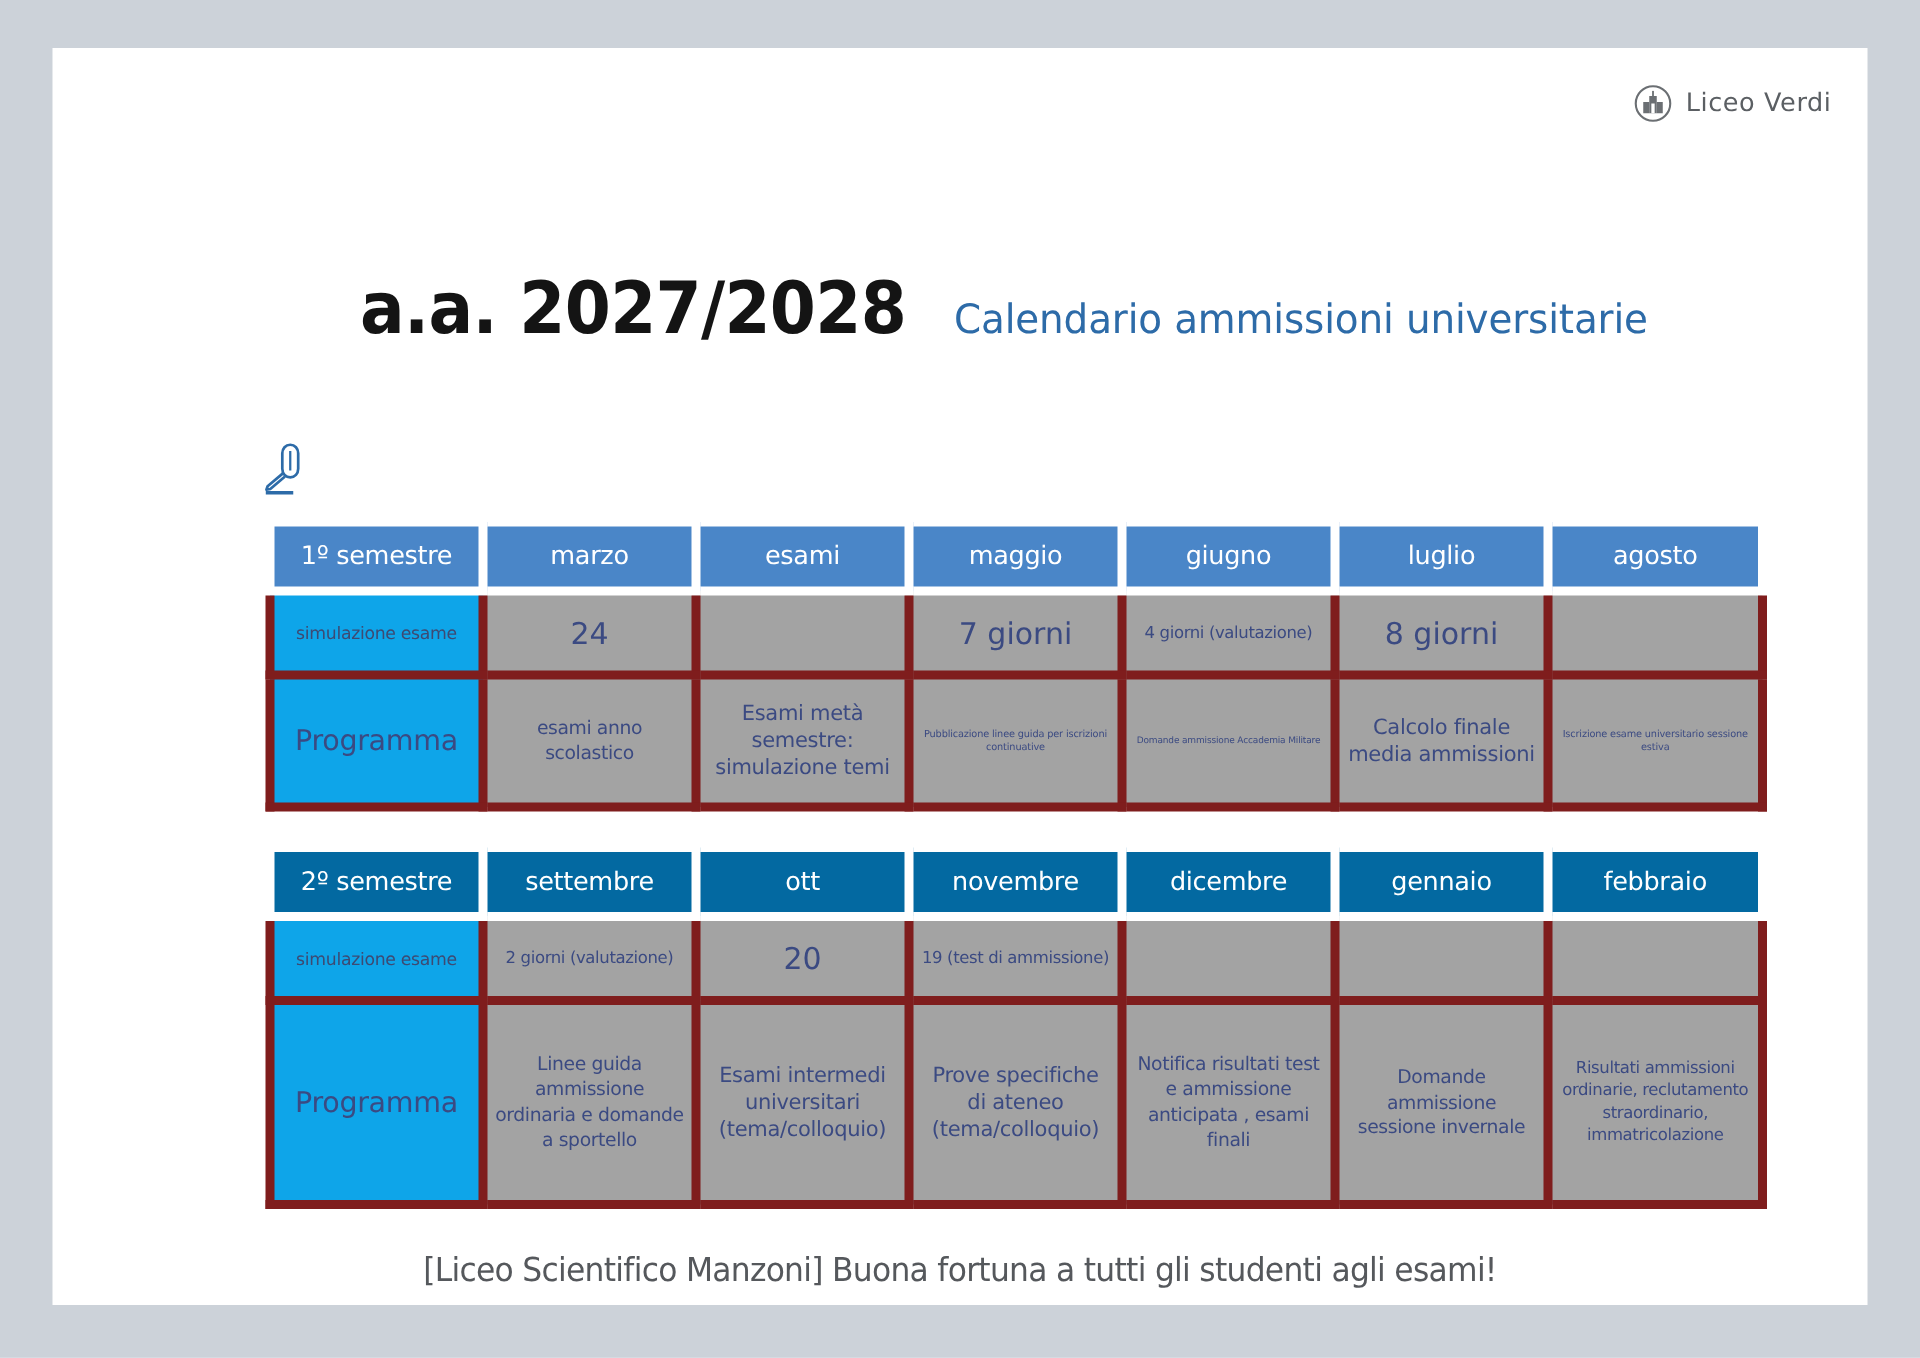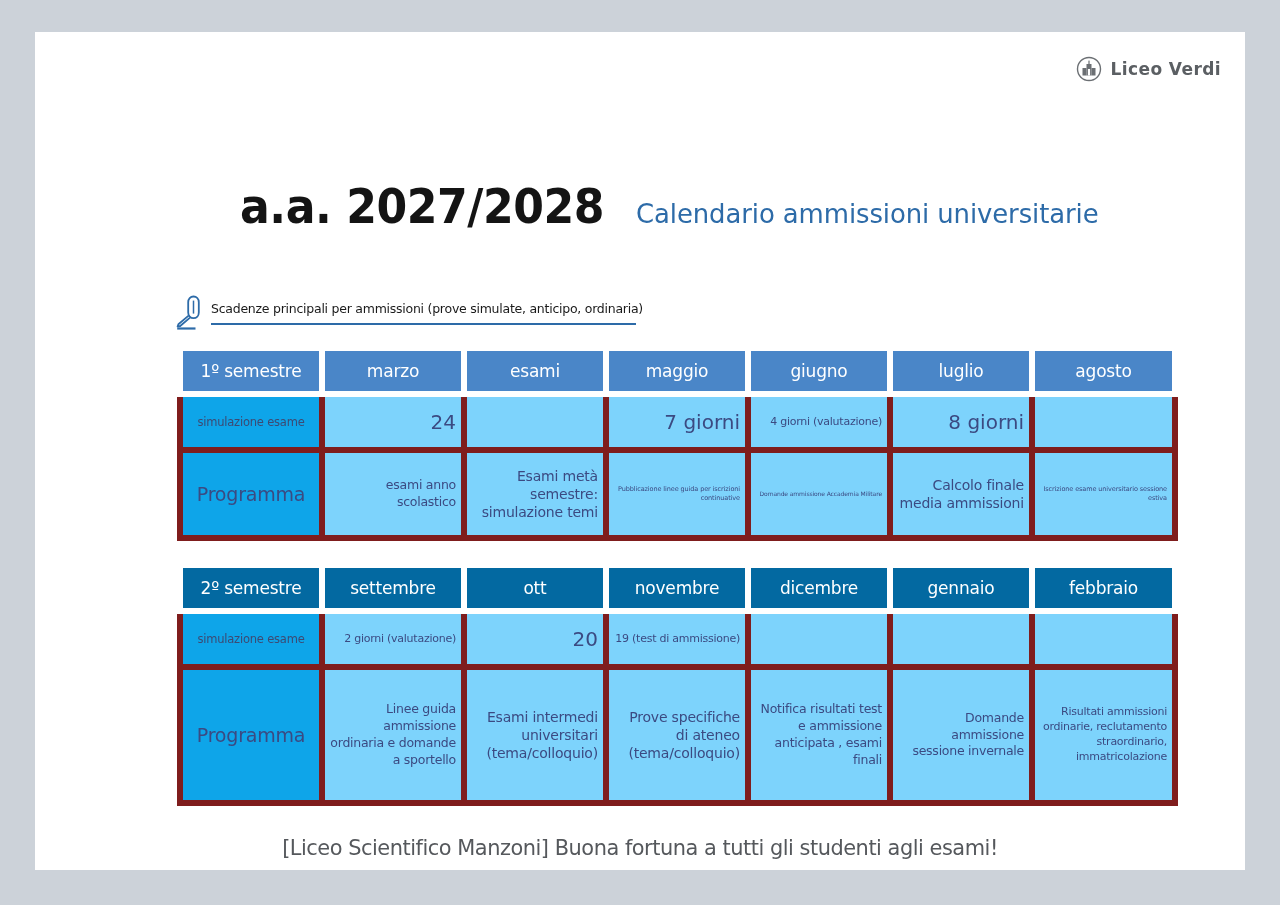--- a/index.html
+++ b/index.html
@@ -41,21 +41,21 @@
     width: 26px;
     height: 26px;
     flex: 0 0 26px;
     display: block;
   }
   .brand-name {
     font-size: 17px;
     letter-spacing: 0.4px;
     color: #5b5f63;
     font-family: "DejaVu Sans", sans-serif;
-    font-weight: 700;
+    font-weight: 400;
     white-space: nowrap;
   }
 
   
   .title-row {
     position: absolute;
     left: 205px;
     top: 146px;
     display: flex;
     align-items: baseline;
@@ -156,23 +156,22 @@
     color: #3b4a82;
     letter-spacing: -0.2px;
   }
 
   
   .row-sim td { height: 56px; }
   .row-prog td { height: 88px; }
   .t2 .row-prog td { height: 136px; }
 
   td.cell {
-    background: #7dd3fc;
+    background: #a3a3a3;
     color: #3b4a82;
-    text-align: right;
   }
 
   .v-big   { font-size: 20px; letter-spacing: 0px; line-height: 1.25; }
   .v-mid   { font-size: 14px; letter-spacing: -0.2px; line-height: 1.3; }
   .v-small { font-size: 12.5px; letter-spacing: -0.25px; line-height: 1.35; }
   .v-tiny  { font-size: 11px;  letter-spacing: -0.25px; line-height: 1.35; }
   .v-micro { font-size: 6.5px; letter-spacing: -0.1px; line-height: 1.4; }
   .v-nano  { font-size: 6px;  letter-spacing: -0.1px; line-height: 1.4; }
 
   
@@ -212,24 +211,20 @@
       <span class="title-sub">Calendario ammissioni universitarie</span>
     </div>
 
     <div class="note">
       <svg class="note-icon" viewBox="0 0 30 38">
         <path d="M20.5 3.5 C23.6 3.5 25.8 6 25.8 9.2 L25.8 19.5 C25.8 22.7 23.6 25.2 20.5 25.2 C17.4 25.2 15.2 22.7 15.2 19.5 L15.2 9.2 C15.2 6 17.4 3.5 20.5 3.5 Z" fill="none" stroke="#2d6ba8" stroke-width="1.8"></path>
         <path d="M20.5 7.6 L20.5 20.6" fill="none" stroke="#2d6ba8" stroke-width="1.5"></path>
         <path d="M15.6 22.6 L5.4 31.2 L4.6 33.5 L7.2 33.0 L17.0 24.6" fill="none" stroke="#2d6ba8" stroke-width="1.8" stroke-linejoin="round"></path>
         <path d="M4.2 35.5 L22.5 35.5" fill="none" stroke="#2d6ba8" stroke-width="2.2"></path>
       </svg>
-      <div class="note-body">
-        <div class="note-text">Scadenze principali per ammissioni (prove simulate, anticipo, ordinaria)</div>
-        <div class="note-rule"></div>
-      </div>
     </div>
 
     <table class="tbl t1">
       <colgroup>
         <col class="c-label">
           <col class="c-m">
           <col class="c-m">
           <col class="c-m">
           <col class="c-m">
           <col class="c-m">

